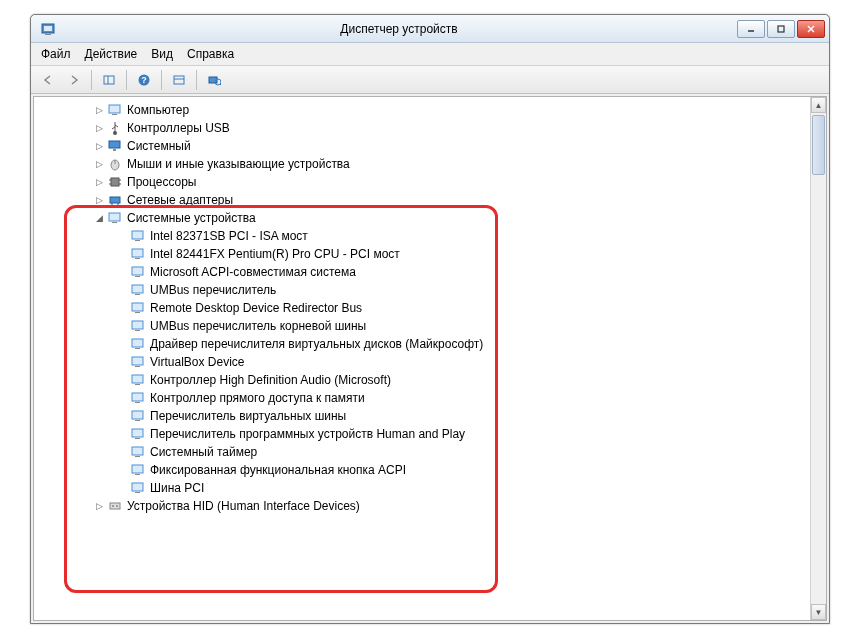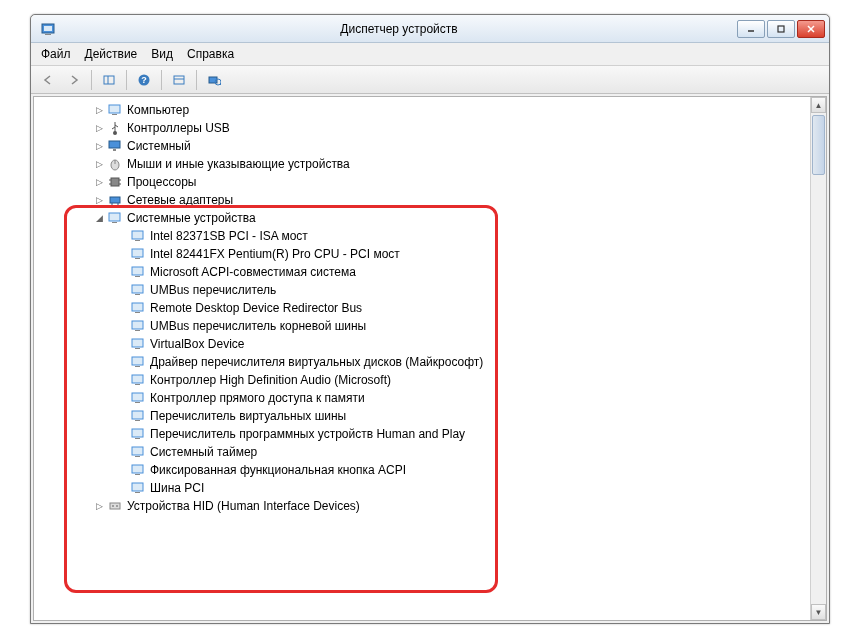--- a/index.html
+++ b/index.html
@@ -369,30 +369,30 @@
             </span>
             <span class="label">UMBus перечислитель корневой шины</span>
           </div>
           <div class="node indent-3">
             <span class="node-icon">
               <svg width="16" height="16">
                 <rect x="2" y="3" width="11" height="8" fill="#dbeaf7" stroke="#4a90d9"></rect>
                 <rect x="5" y="12" width="5" height="1" fill="#888"></rect>
               </svg>
             </span>
+            <span class="label">Драйвер перечислителя виртуальных дисков (Майкрософт)</span>
+          </div>
+          <div class="node indent-3">
+            <span class="node-icon">
+              <svg width="16" height="16">
+                <rect x="2" y="3" width="11" height="8" fill="#dbeaf7" stroke="#4a90d9"></rect>
+                <rect x="5" y="12" width="5" height="1" fill="#888"></rect>
+              </svg>
+            </span>
             <span class="label">VirtualBox Device</span>
-          </div>
-          <div class="node indent-3">
-            <span class="node-icon">
-              <svg width="16" height="16">
-                <rect x="2" y="3" width="11" height="8" fill="#dbeaf7" stroke="#4a90d9"></rect>
-                <rect x="5" y="12" width="5" height="1" fill="#888"></rect>
-              </svg>
-            </span>
-            <span class="label">Драйвер перечислителя виртуальных дисков (Майкрософт)</span>
           </div>
           <div class="node indent-3">
             <span class="node-icon">
               <svg width="16" height="16">
                 <rect x="2" y="3" width="11" height="8" fill="#dbeaf7" stroke="#4a90d9"></rect>
                 <rect x="5" y="12" width="5" height="1" fill="#888"></rect>
               </svg>
             </span>
             <span class="label">Контроллер High Definition Audio (Microsoft)</span>
           </div>

